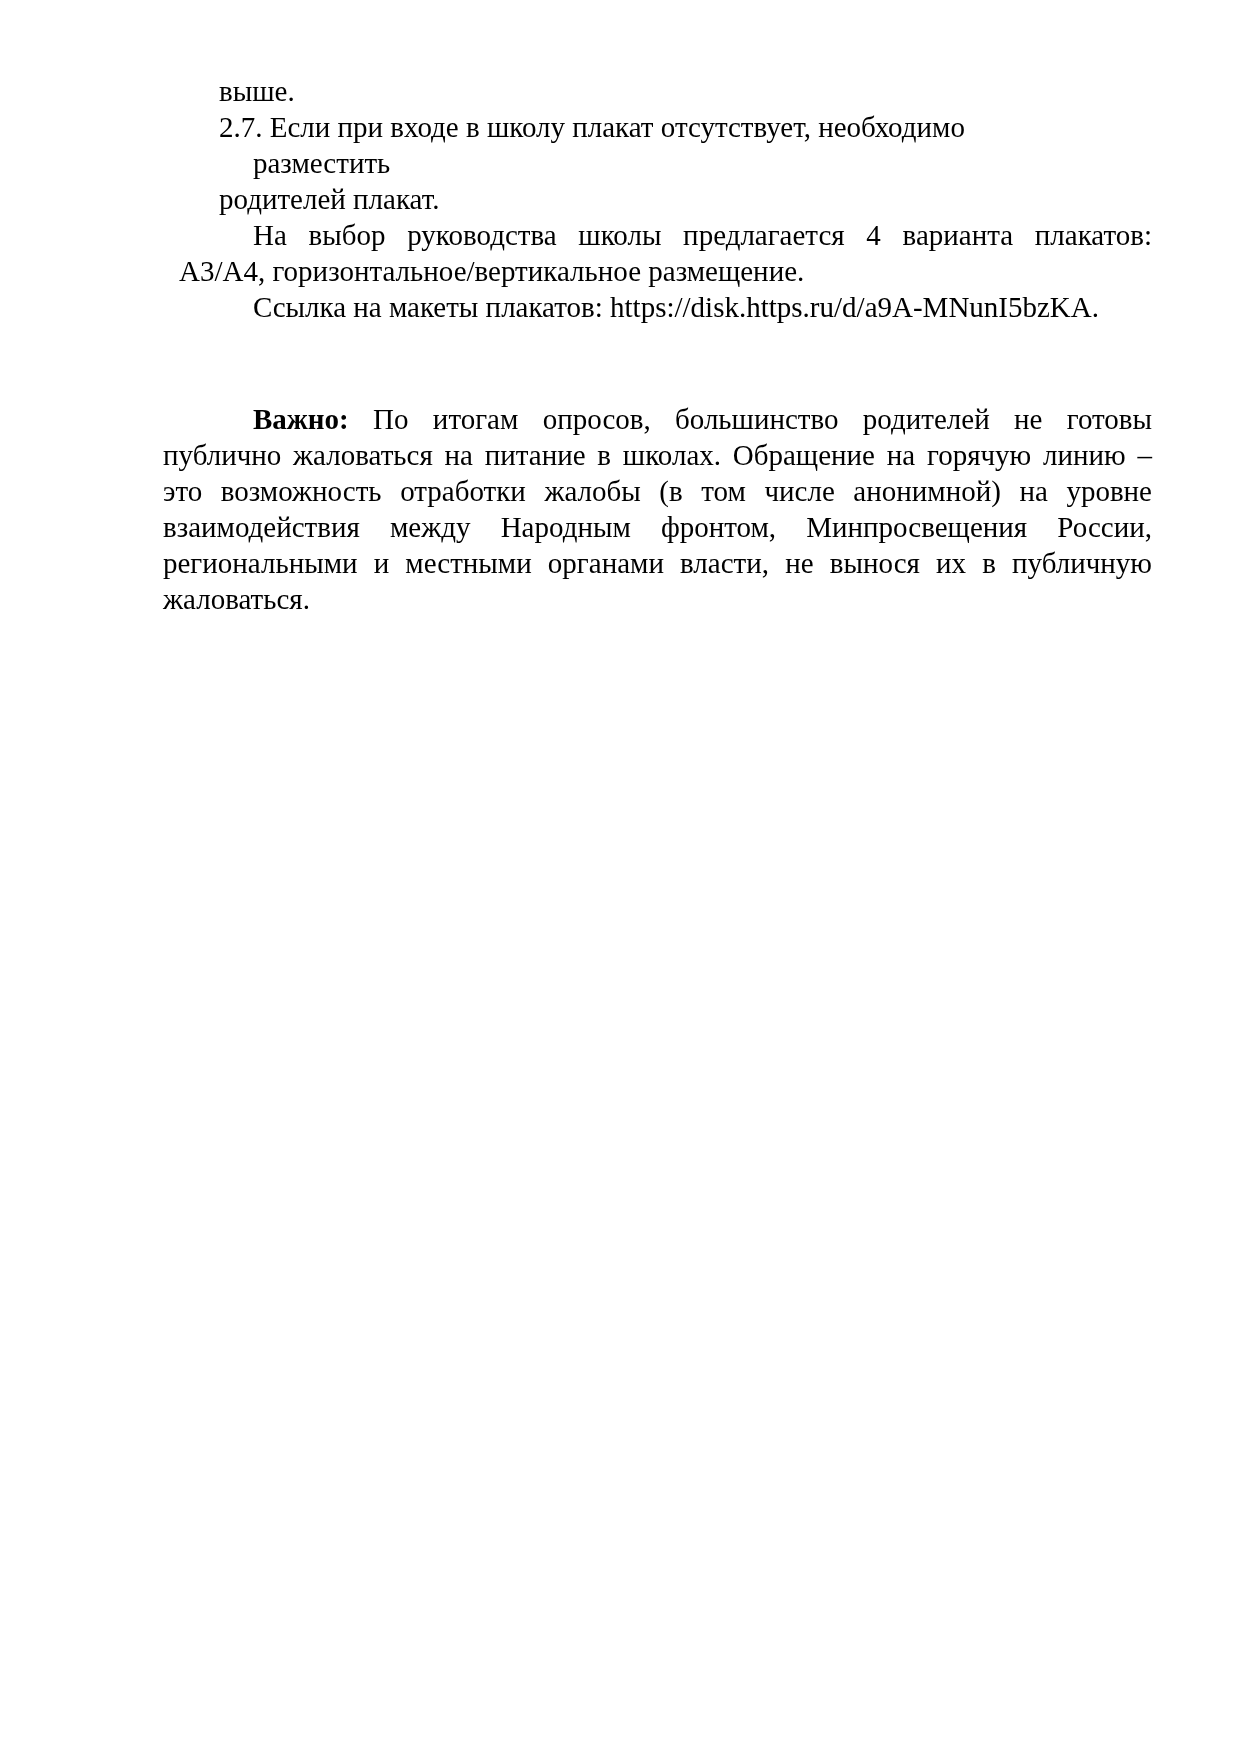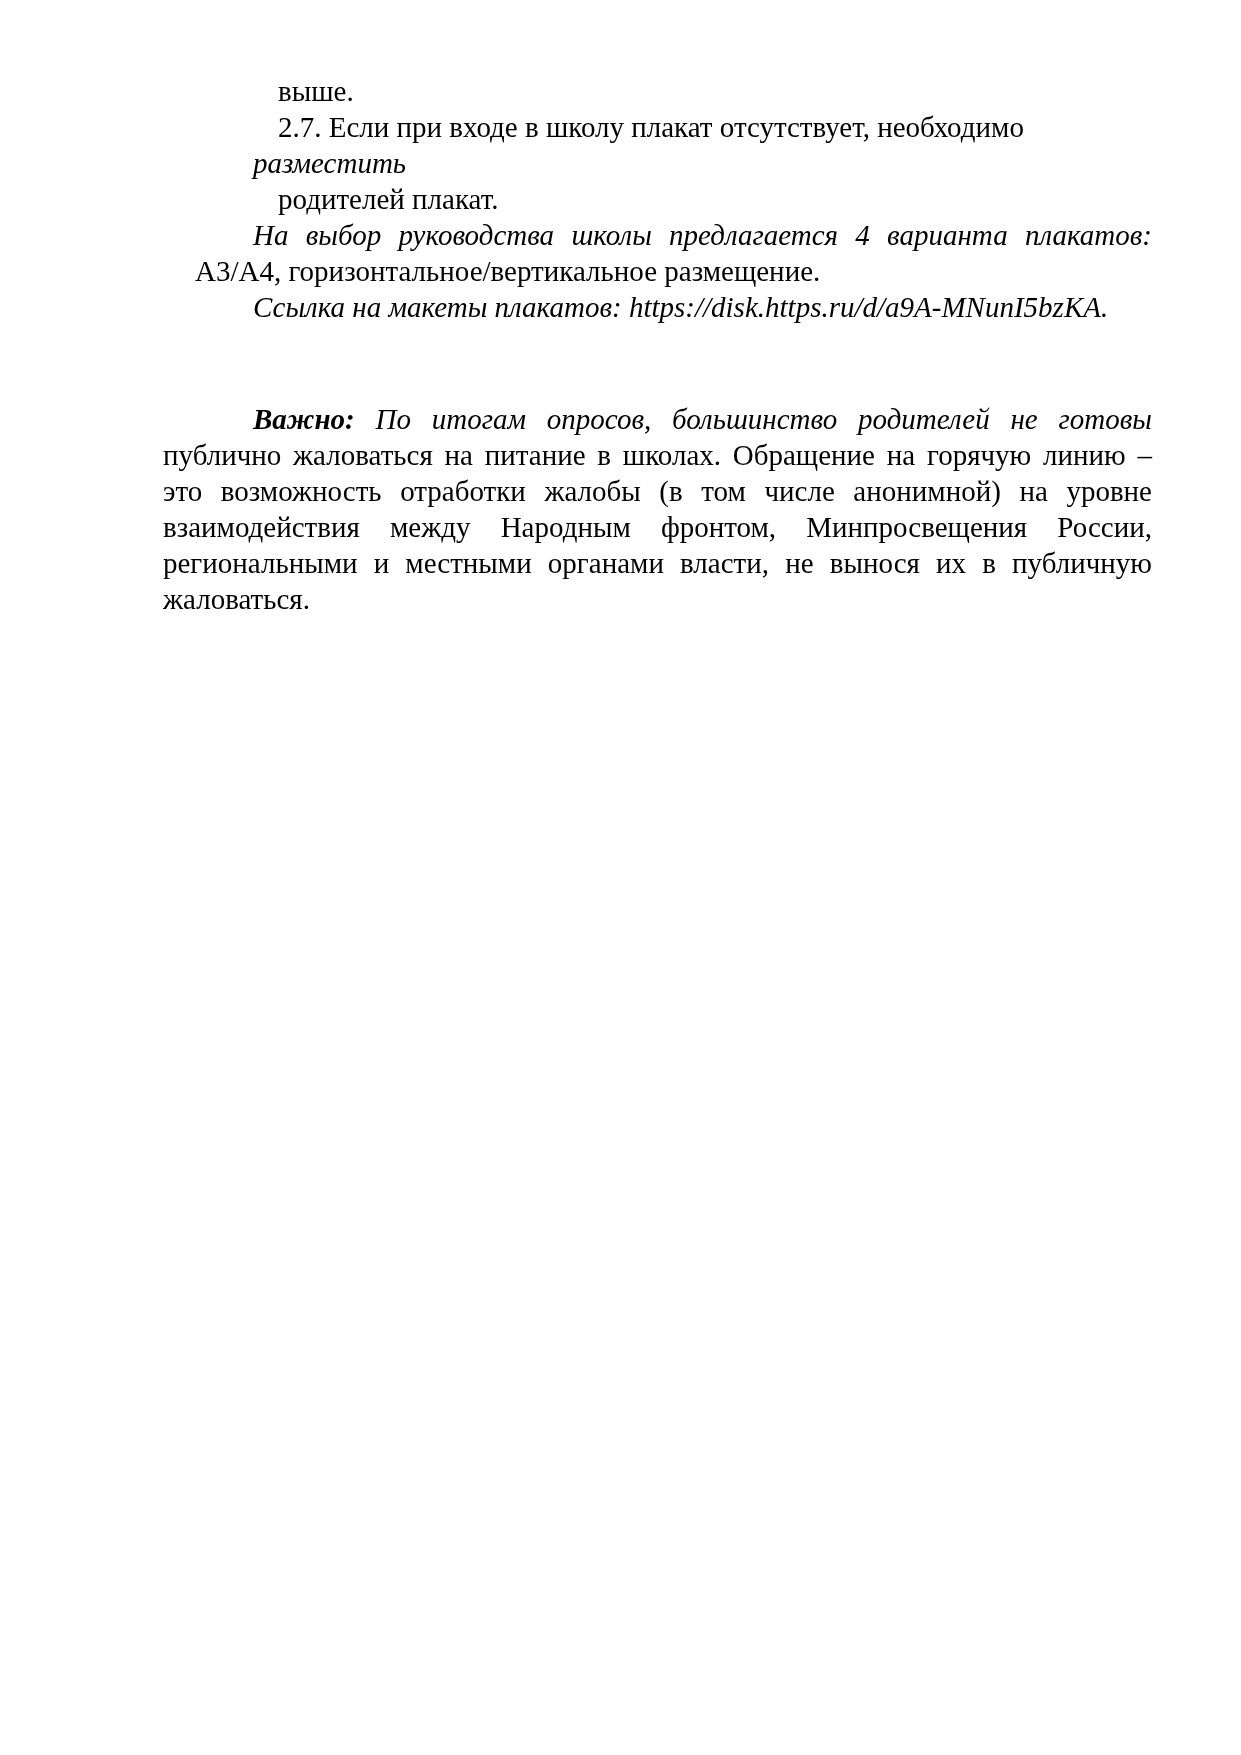--- a/index.html
+++ b/index.html
@@ -18,25 +18,25 @@
     font-family: "Liberation Serif", "DejaVu Serif", serif;
     font-size: 29px;
     padding: 73px 89px 0 163px;
     overflow: hidden;
   }
   .line {
     line-height: 36px;
     white-space: normal;
   }
   
-  .ind139 { margin-left: 115px; }
+  .ind139 { margin-left: 56px; }
   
-  .ind90  { margin-left: 90px; font-style: italic; }
+  .ind90  { margin-left: 90px; }
   
-  .ind32  { margin-left: 32px; }
+  .ind32  { margin-left: 16px; }
   
   .j {
     text-align: justify;
     text-align-last: justify;
   }
   .gap-small { }
   .gap-large { margin-top: 76px; }
   .bold { font-weight: bold; }
 </style>
 </head>

